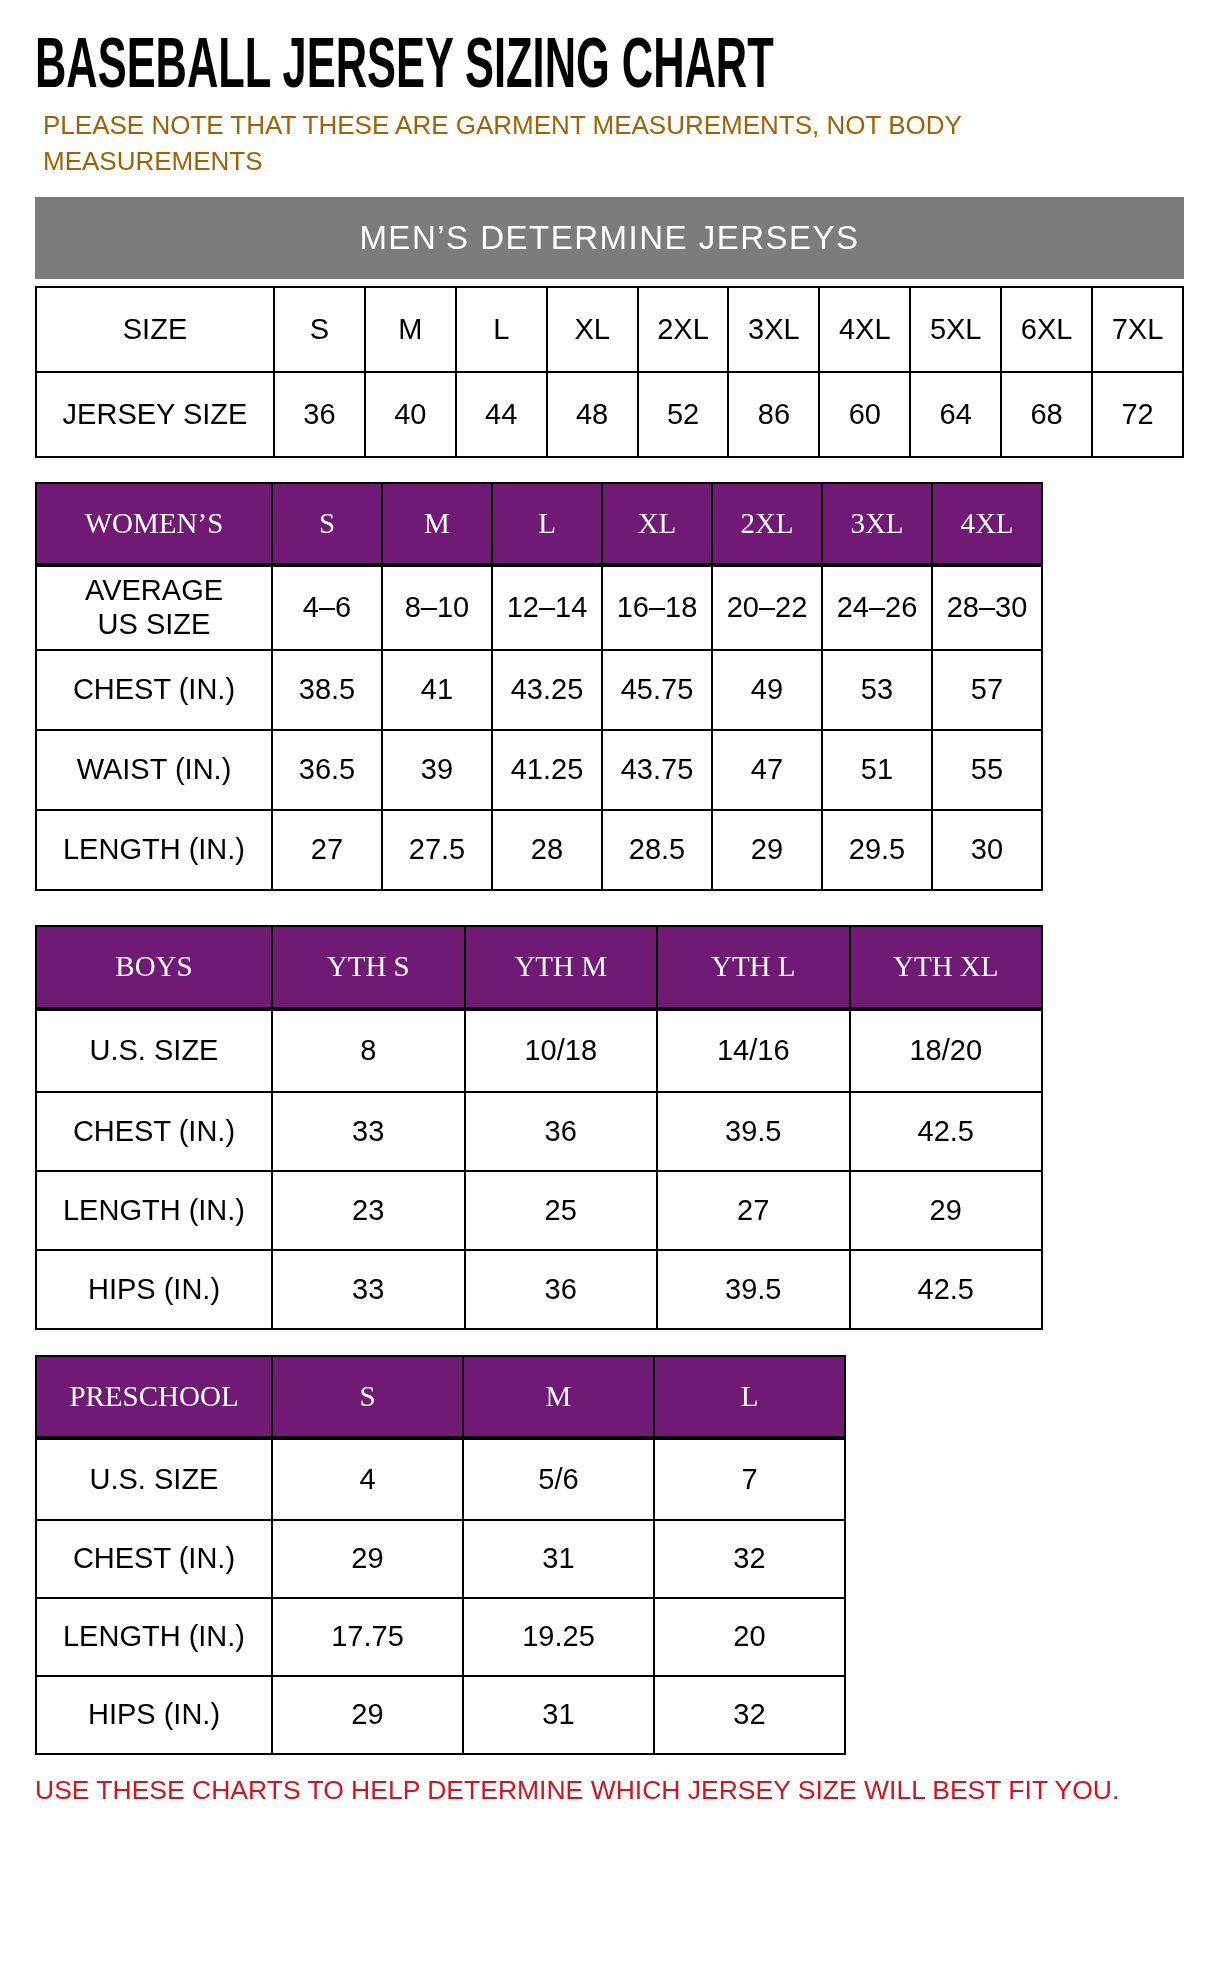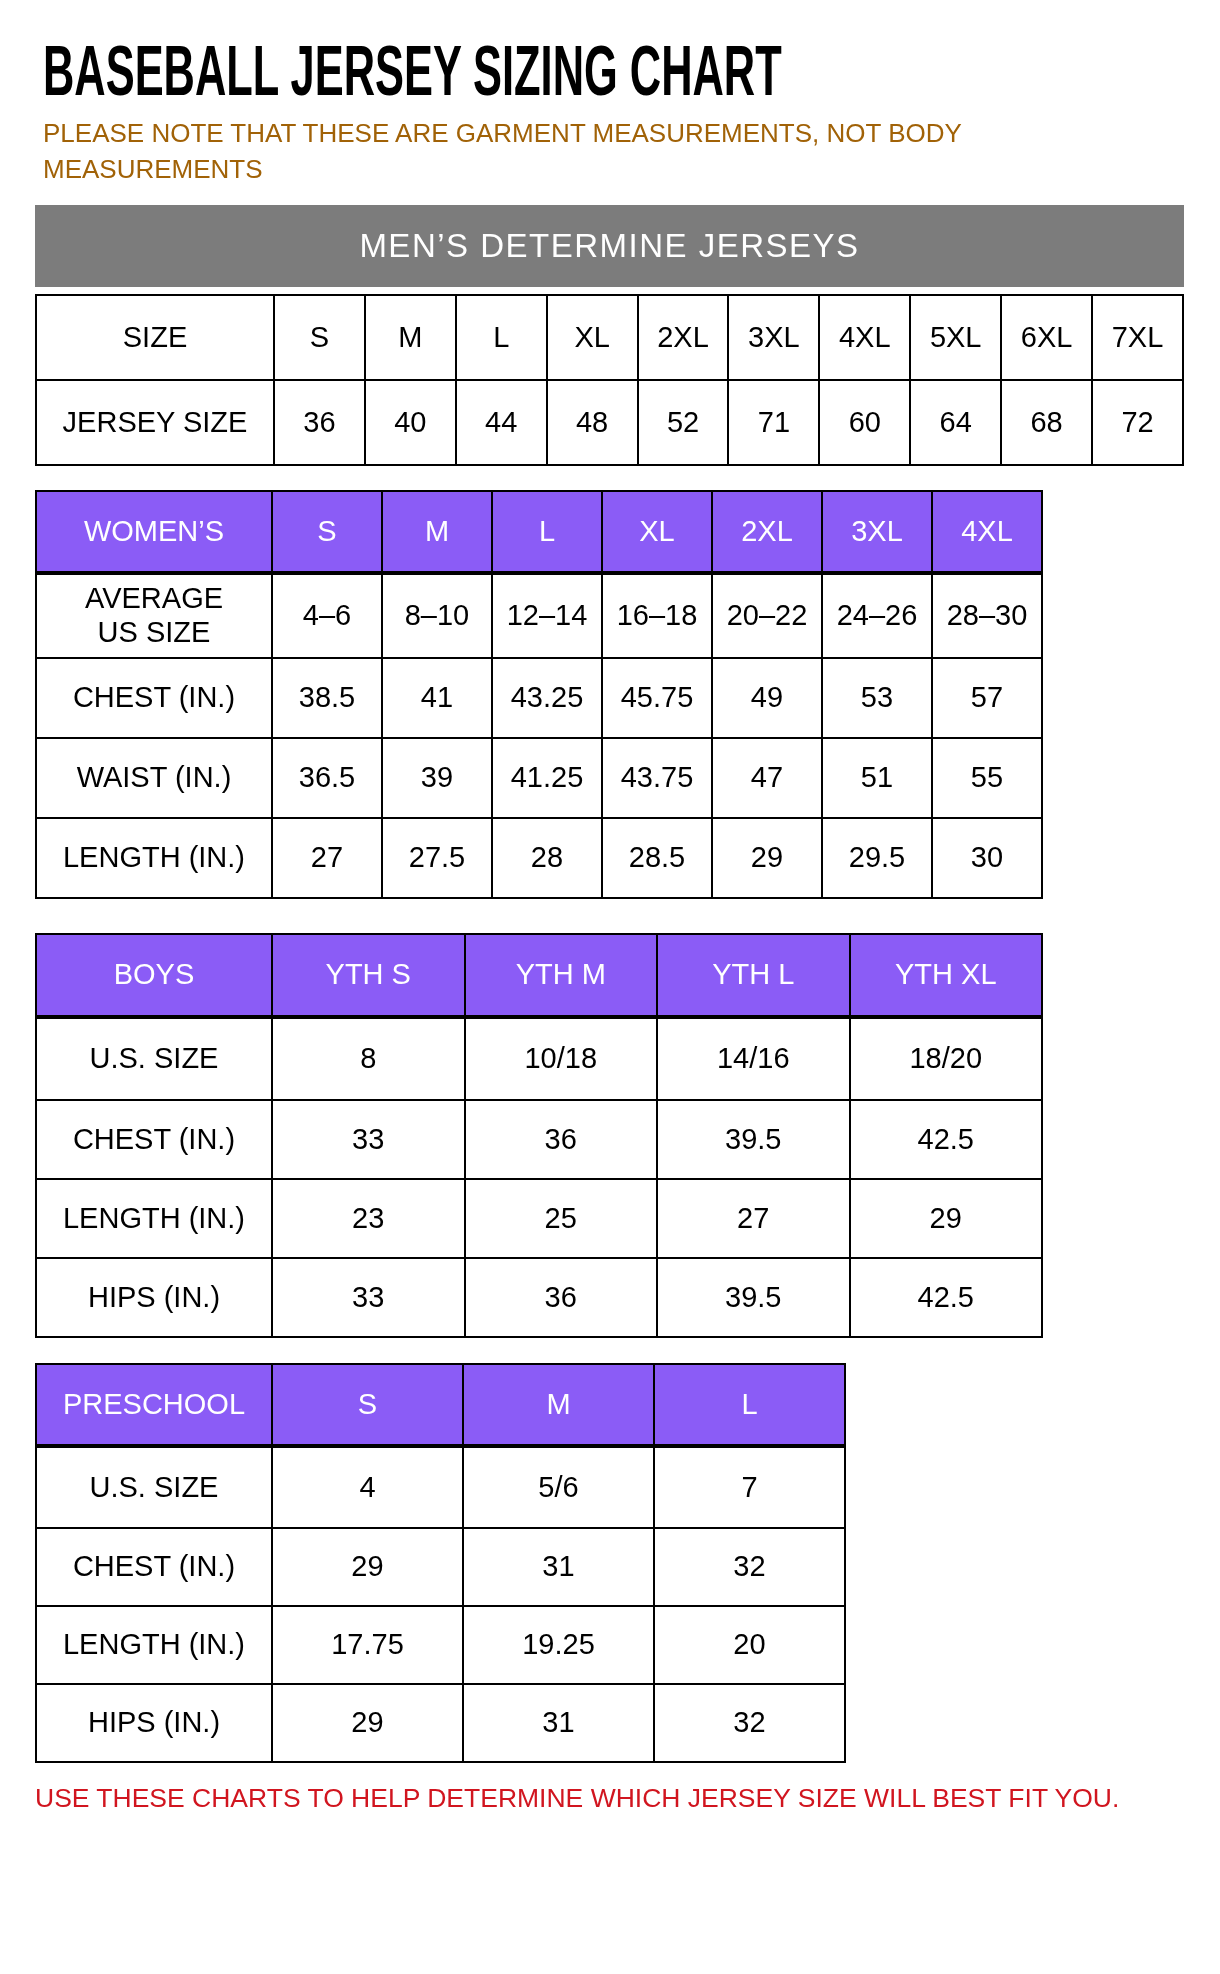--- a/index.html
+++ b/index.html
@@ -1,30 +1,30 @@
 <!DOCTYPE html>
 <html><head>
 <meta charset="utf-8">
 <style>
   html,body{margin:0;padding:0;background:#ffffff;}
   body{width:1220px;font-family:"Liberation Sans",sans-serif;color:#000;}
   .page{padding:26px 35px 30px 35px;}
 
-  h1{margin:8px;height:74px;line-height:74px;white-space:nowrap;}
+  h1{margin:0;height:74px;line-height:74px;white-space:nowrap;}
   .title-inner{display:inline-block;transform:scaleX(.62);transform-origin:0 50%;
     font-weight:bold;font-size:70px;letter-spacing:0;white-space:nowrap;}
 
   .note{color:#a16207;font-size:26px;line-height:1.38;margin:8px 0 0 8px;
     width:945px;font-weight:400;}
 
   
   table{border-collapse:collapse;table-layout:fixed;}
   td{border:2px solid #000;text-align:center;vertical-align:middle;
      font-size:29px;padding:0;overflow:hidden;}
-  .gray{background:#8b5cf6;color:#ffffff;}
+  .gray{background:#701a75;color:#ffffff;font-family:Liberation Serif, serif;}
   .head-row td{border-bottom-width:4px;}
 
   
   .mens-banner{margin-top:17px;width:1149px;height:82px;background:#7c7c7c;
     color:#fff;display:flex;align-items:center;justify-content:center;
     font-size:33px;letter-spacing:1.5px;}
   .mens{width:1149px;margin-top:7px;}
   .mens tr{height:85px;}
   .mens col.lbl{width:238px;}
 
@@ -89,21 +89,21 @@
       <td>6XL</td>
       <td>7XL</td>
     </tr>
     <tr>
       <td>JERSEY SIZE</td>
       <td>36</td>
       <td>40</td>
       <td>44</td>
       <td>48</td>
       <td>52</td>
-      <td>71</td>
+      <td>86</td>
       <td>60</td>
       <td>64</td>
       <td>68</td>
       <td>72</td>
     </tr>
   </tbody>
     </table>
 
   <table class="womens">
     <colgroup>

